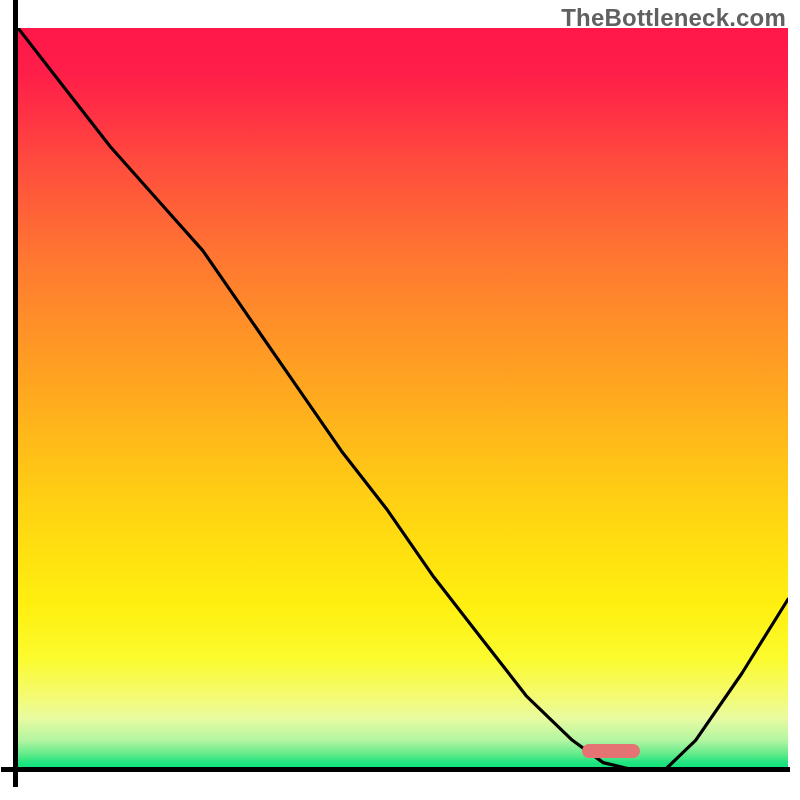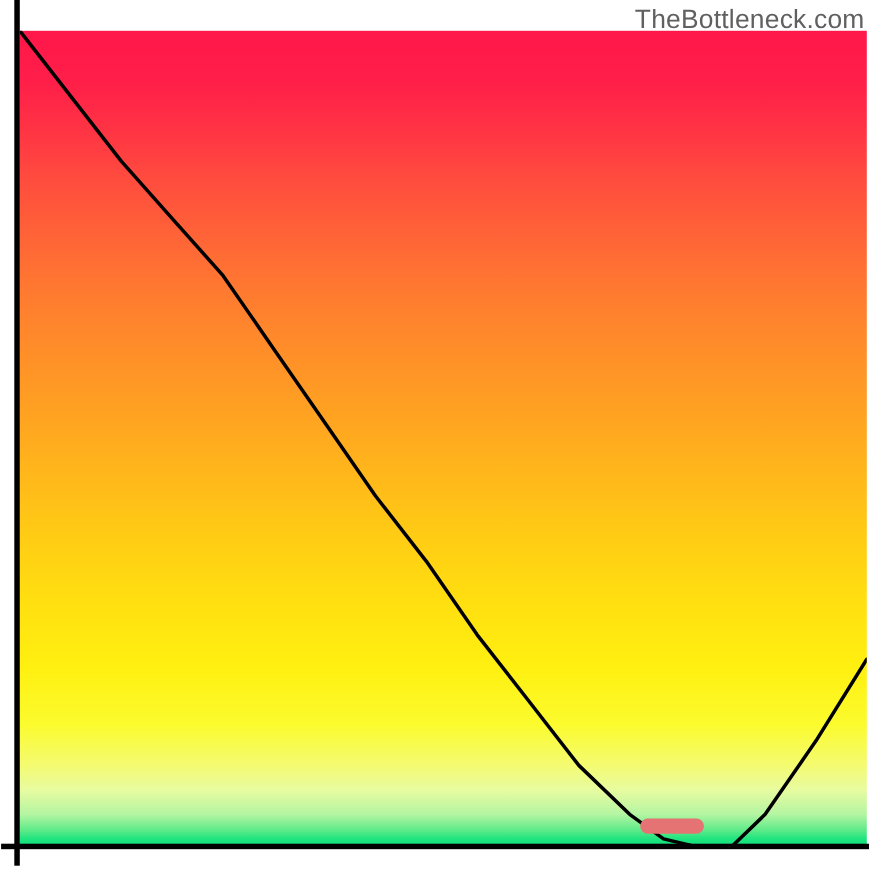--- a/index.html
+++ b/index.html
@@ -9,21 +9,21 @@
     background: #ffffff;
     position: relative;
     font-family: Arial, sans-serif;
   }
   .watermark {
     position: absolute;
     top: 4px;
     right: 14px;
     color: #606060;
     font-size: 24px;
-    font-weight: 400;
+    font-weight: 700;
     letter-spacing: 0.2px;
     z-index: 10;
   }
   .plot-area {
     position: absolute;
     left: 18px;
     top: 28px;
     width: 770px;
     height: 758px;
   }

